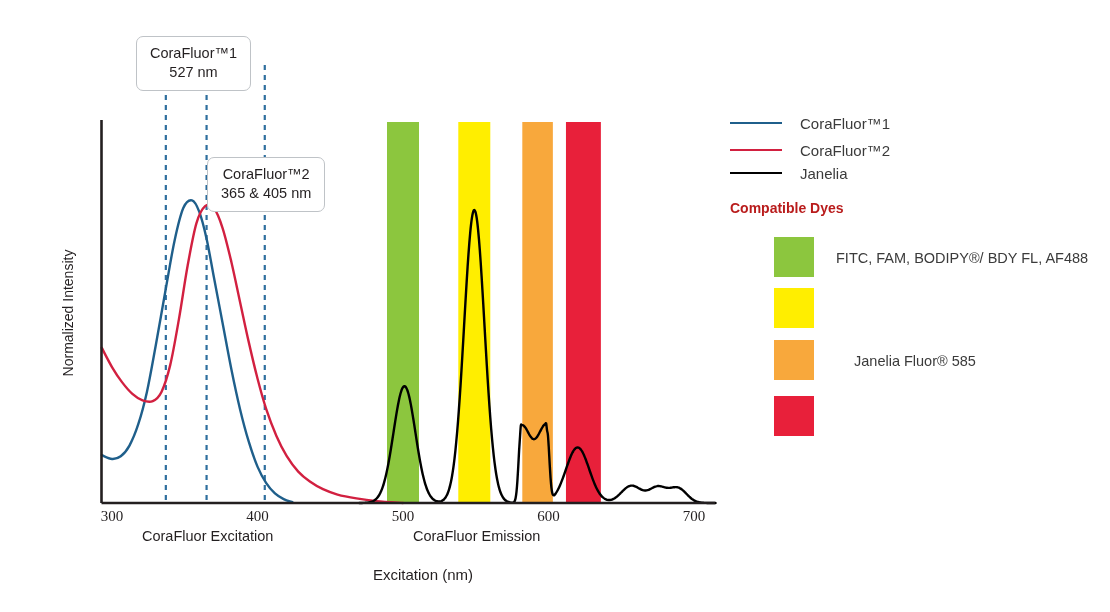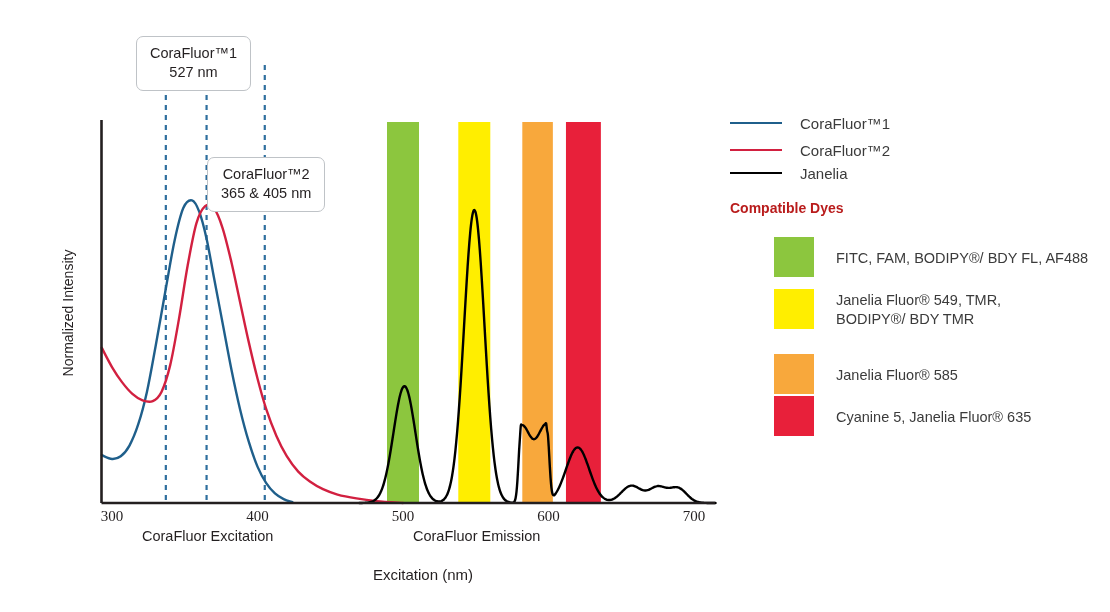--- a/index.html
+++ b/index.html
@@ -151,27 +151,24 @@
         </div>
       </div>
     <div id="dyes-title">Compatible Dyes</div>
     <div id="dye-legend">
         <div class="dye-row" style="top: 237px;">
           <span class="dye-swatch" style="background: rgb(140, 198, 62);"></span>
           <span class="dye-label">FITC, FAM, BODIPY®/ BDY FL, AF488</span>
         </div>
         <div class="dye-row" style="top: 288px;">
           <span class="dye-swatch" style="background: rgb(255, 238, 0);"></span>
-          <span class="dye-label">Janelia Fluor® 549, TMR,
-BODIPY®/ BDY TMR</span>
         </div>
-        <div class="dye-row" style="top: 354px;">
+        <div class="dye-row" style="top: 340px; gap: 18px;">
           <span class="dye-swatch" style="background: rgb(248, 168, 60);"></span>
           <span class="dye-label">Janelia Fluor® 585</span>
         </div>
         <div class="dye-row" style="top: 396px;">
           <span class="dye-swatch" style="background: rgb(232, 32, 58);"></span>
-          <span class="dye-label">Cyanine 5, Janelia Fluor® 635</span>
         </div>
       </div>
   </div>
 
 </div>
 
 </body></html>

